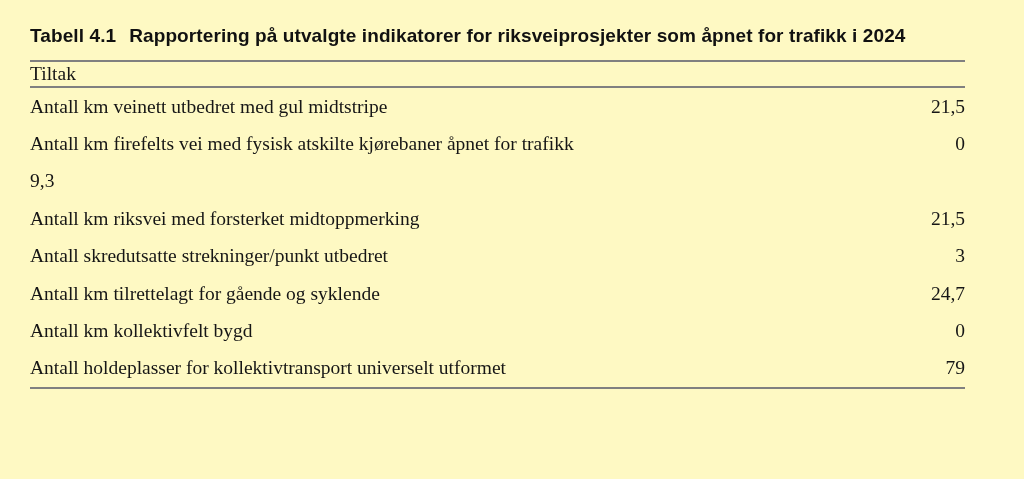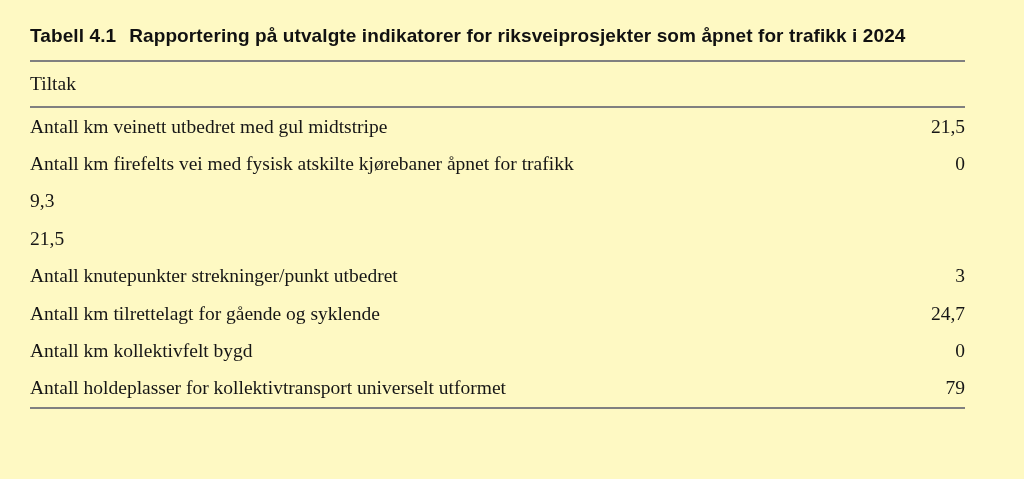--- a/index.html
+++ b/index.html
@@ -35,21 +35,21 @@
     width: 935px;
     font-family: "Liberation Serif", "DejaVu Serif", serif;
     font-size: 19.5px;
     color: #161616;
   }
   .rule {
     height: 2px;
     background: #808080;
   }
   .thead {
-    height: 44px;
+    height: 24px;
     display: flex;
     justify-content: space-between;
     align-items: center;
   }
   .tbody {
     display: flex;
     flex-direction: column;
   }
   .trow {
     height: 37.4px;
@@ -95,25 +95,26 @@
       <div class="trow">
         <span class="cell-tiltak">Antall km firefelts vei med fysisk atskilte kjørebaner åpnet for trafikk</span>
         <span class="cell-resultat">0</span>
       </div>
 
       <div class="trow">
         <span class="cell-resultat">9,3</span>
       </div>
 
       <div class="trow">
+        <span class="cell-tiltak">Antall km riksvei med forsterket midtoppmerking</span>
         <span class="cell-resultat">21,5</span>
       </div>
 
       <div class="trow">
-        <span class="cell-tiltak">Antall knutepunkter strekninger/punkt utbedret</span>
+        <span class="cell-tiltak">Antall skredutsatte strekninger/punkt utbedret</span>
         <span class="cell-resultat">3</span>
       </div>
 
       <div class="trow">
         <span class="cell-tiltak">Antall km tilrettelagt for gående og syklende</span>
         <span class="cell-resultat">24,7</span>
       </div>
 
       <div class="trow">
         <span class="cell-tiltak">Antall km kollektivfelt bygd</span>

